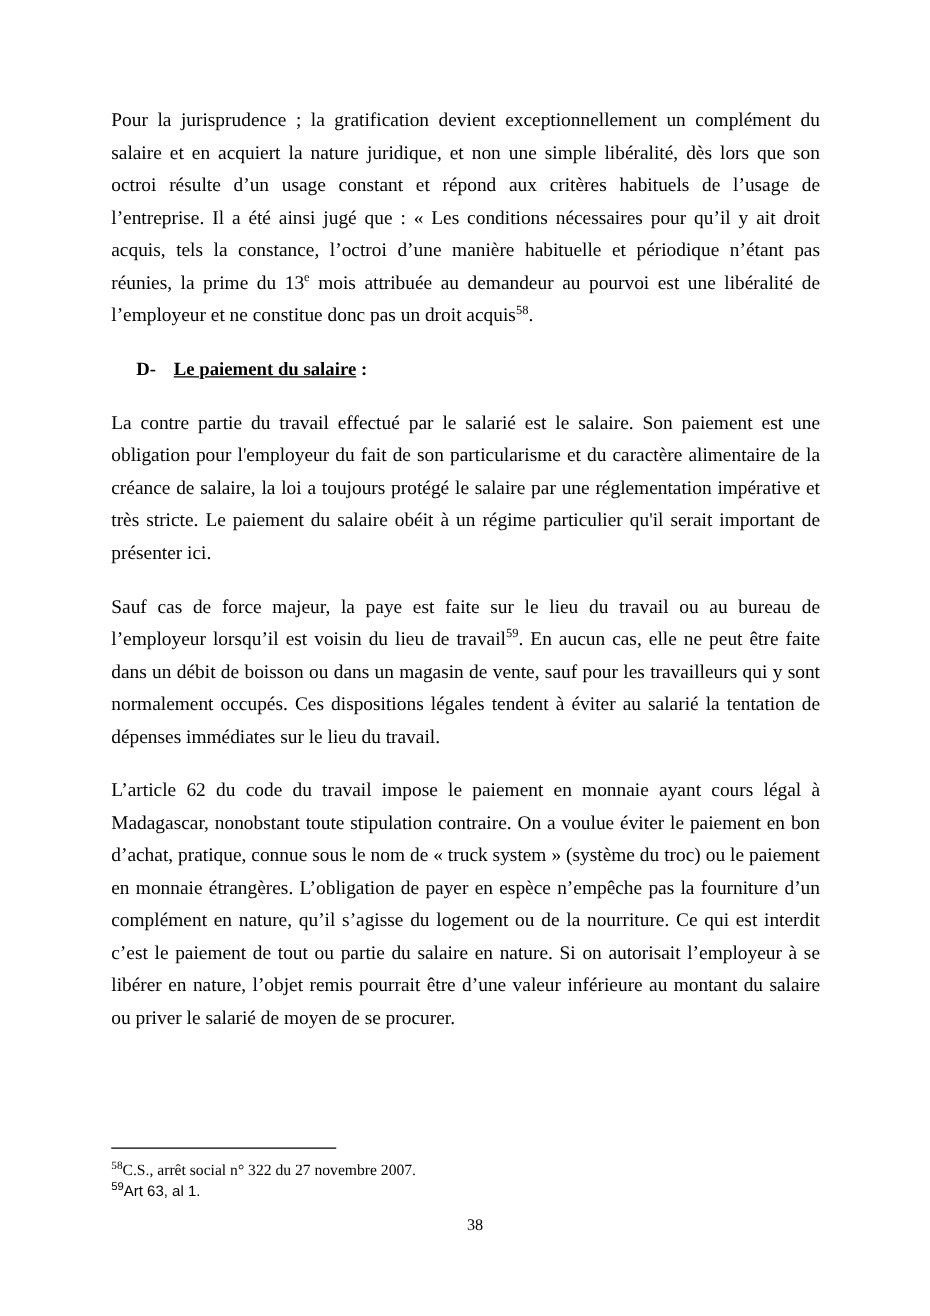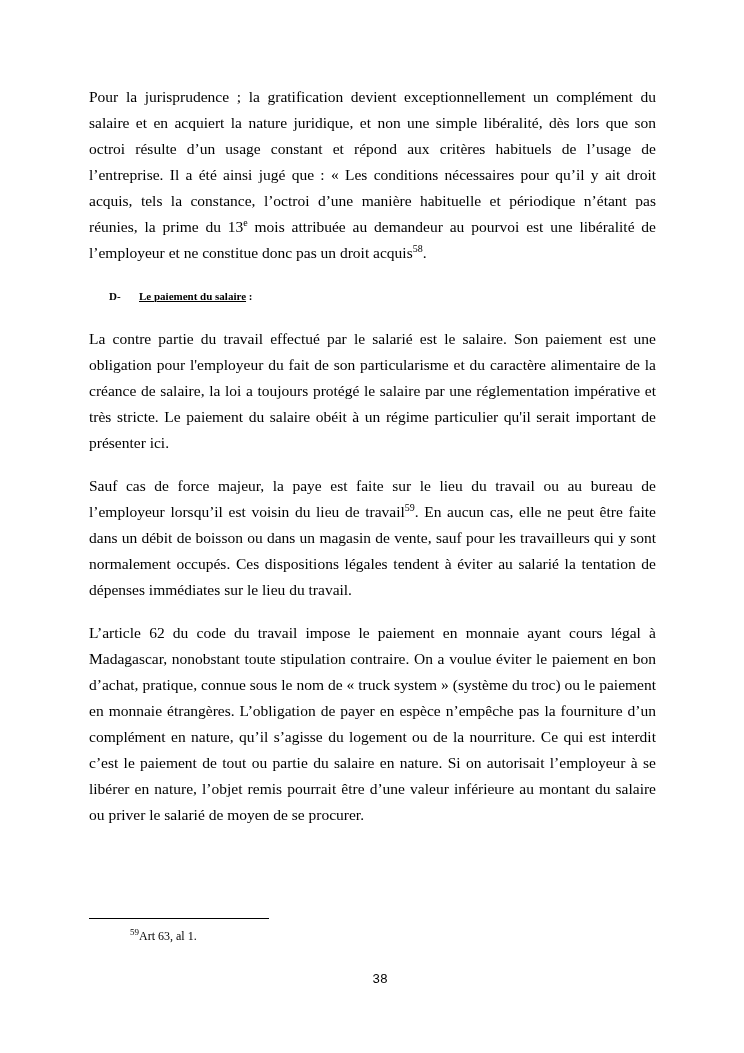--- a/index.html
+++ b/index.html
@@ -23,21 +23,21 @@
     right: 88px;
   }
   .para {
     font-size: 15.5px;
     line-height: 26px;
     text-align: justify;
     margin: 0 0 17px 0;
     font-family: Liberation Serif, serif;
   }
   .heading {
-    font-size: 11px;
+    font-size: 15px;
     line-height: 26px;
     margin: 0 0 17px 0;
     padding-left: 20px;
   }
   .heading.bold { font-weight: bold; }
   .hnum { display: inline-block; min-width: 26px; }
   .hnum.wide { min-width: 30px; }
   .underline { text-decoration: underline; }
   sup.sup {
     font-size: 10px;
@@ -56,36 +56,35 @@
     margin-bottom: 9px;
   }
   .fn {
     line-height: 17px;
   }
   .fn-serif {
     font-family: "Liberation Serif", serif;
     font-size: 12.5px;
   }
   .fn-sans {
-    font-family: Liberation Serif, serif;
+    font-family: Liberation Sans, sans-serif;
     font-size: 12px;
-    margin-left: 41px;
   }
   sup.fnsup {
     font-size: 9px;
     line-height: 0;
     vertical-align: super;
   }
   .page-number {
     position: absolute;
     top: 972px;
     left: 16px;
     right: 0;
     text-align: center;
-    font-family: Liberation Mono, monospace;
+    font-family: Liberation Serif, serif;
     font-size: 13px;
   }
 </style>
 </head>
 <body>
 
 <div class="page">
 
   <div class="content">
 
@@ -98,18 +97,19 @@
 
     <p class="para"><span>Sauf cas de force majeur, la paye est faite sur le lieu du travail ou au bureau de l’employeur lorsqu’il est voisin du lieu de travail</span><sup class="sup">59</sup><span>. En aucun cas, elle ne peut être faite dans un débit de boisson ou dans un magasin de vente, sauf pour les travailleurs qui y sont normalement occupés. Ces dispositions légales tendent à éviter au salarié la tentation de dépenses immédiates sur le lieu du travail.</span></p>
 
 
     <p class="para">L’article 62 du code du travail impose le paiement en monnaie ayant cours légal à Madagascar, nonobstant toute stipulation contraire. On a voulue éviter le paiement en bon d’achat, pratique, connue sous le nom de « truck system » (système du troc) ou le paiement en monnaie étrangères. L’obligation de payer en espèce n’empêche pas la fourniture d’un complément en nature, qu’il s’agisse du logement ou de la nourriture. Ce qui est interdit c’est le paiement de tout ou partie du salaire en nature. Si on autorisait l’employeur à se libérer en nature, l’objet remis pourrait être d’une valeur inférieure au montant du salaire ou priver le salarié de moyen de se procurer.</p>
 
   </div>
 
   <div class="footnote-area">
     <div class="fn-rule"></div>
+    <div class="fn fn-serif"><sup class="fnsup">58</sup><span>C.S., arrêt social n° 322 du 27 novembre 2007.</span></div>
     <div class="fn fn-sans"><sup class="fnsup">59</sup><span>Art 63, al 1.</span></div>
   </div>
 
   <div class="page-number">38</div>
 
 </div>
 
 </body></html>

